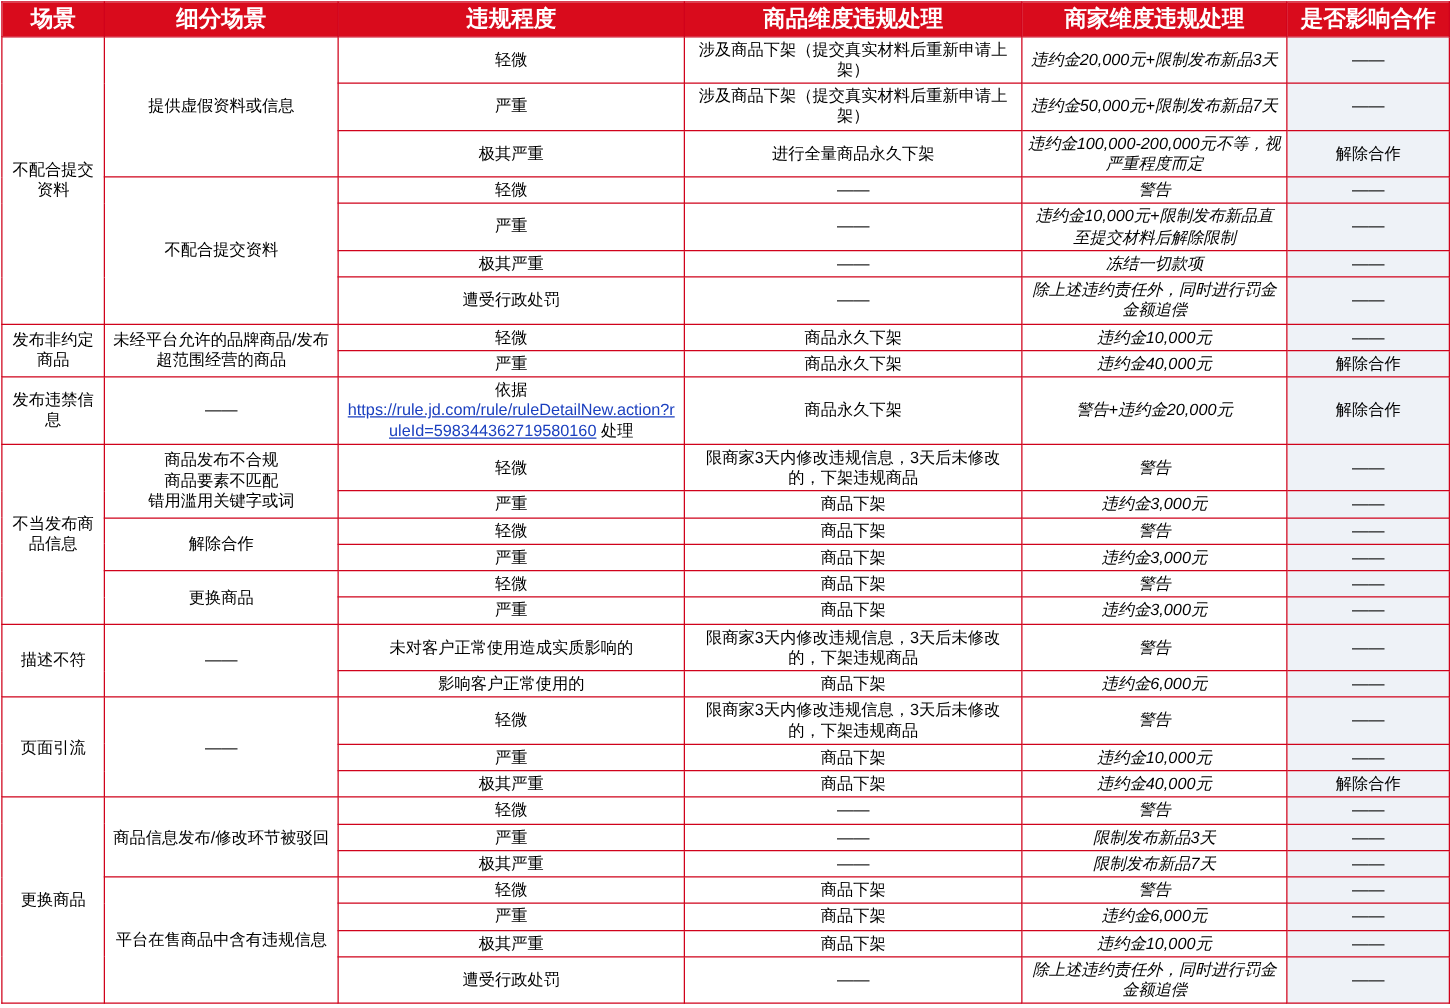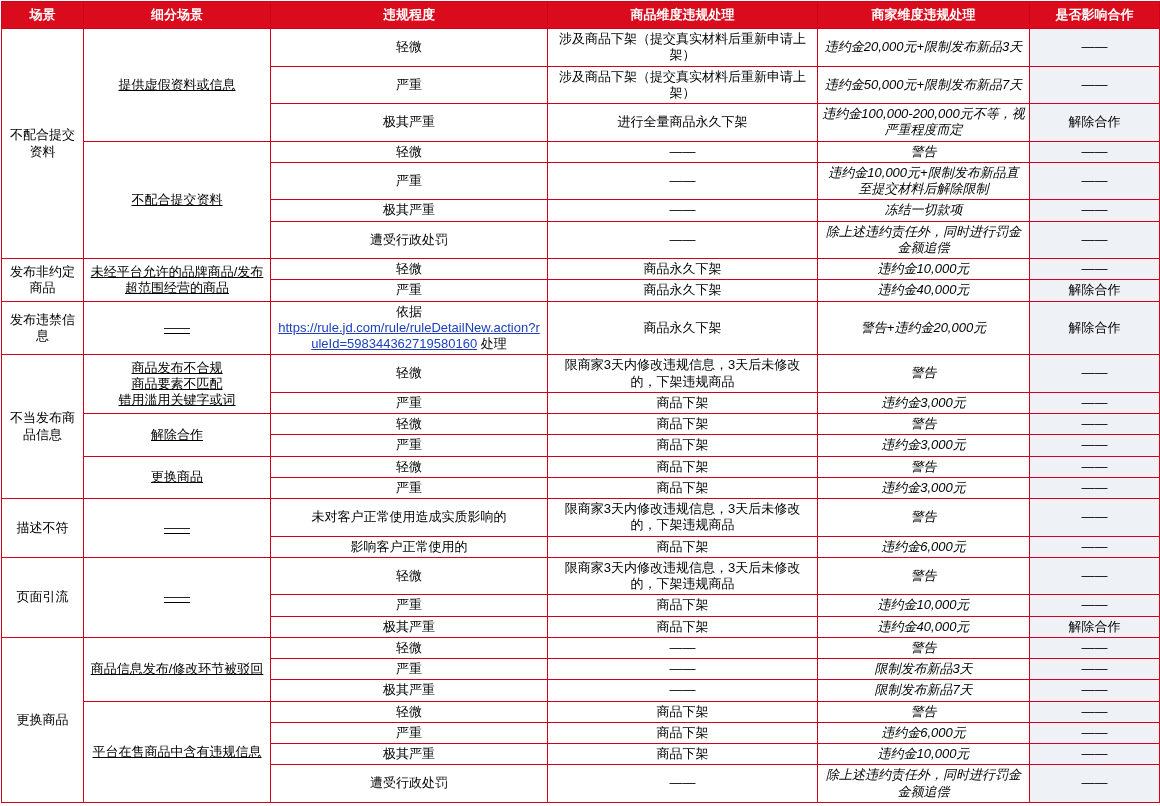--- a/index.html
+++ b/index.html
@@ -37,21 +37,21 @@
     font-size: 13px;
     line-height: 1.25;
     padding: 2px 4px;
     word-break: break-all;
   }
   table.rules thead th {
     background: #d90b1c;
     color: #ffffff;
     font-weight: bold;
     height: 22px;
-    font-size: 13px;
+    font-size: 18px;
     border: 1px solid #d0021b;
   }
   td.scenario {
     font-size: 13px;
   }
   td.sub {
     font-size: 13px;
   }
   td.sev {
     font-size: 13px;
@@ -69,21 +69,20 @@
   }
   .lnk {
     color: #1a3fbf;
     text-decoration: underline;
     word-break: break-all;
     cursor: pointer;
   }
   .cellwrap {
     display: block;
     white-space: pre-wrap;
-    text-decoration: underline;
   }
 </style>
 </head>
 <body>
 
 <div id="sheet">
   <table class="rules">
     <colgroup>
       <col class="c0">
         <col class="c1">

